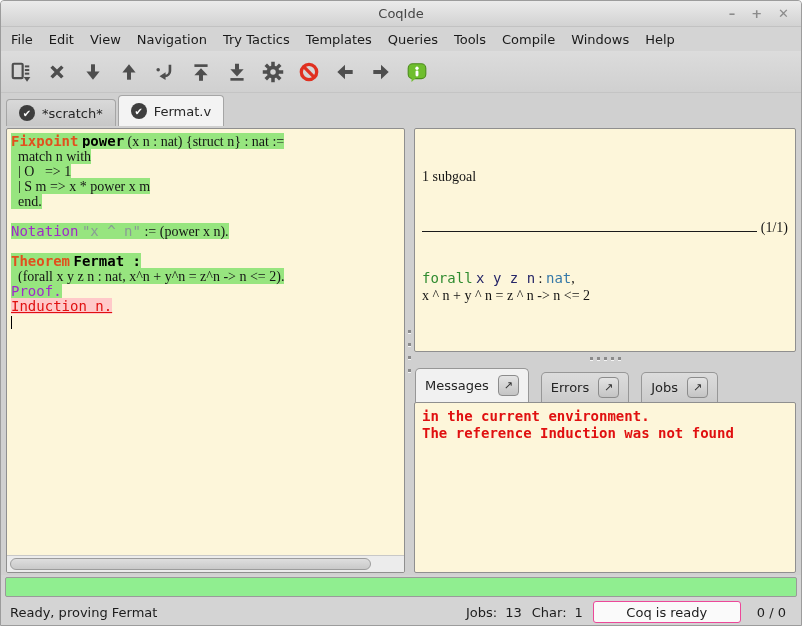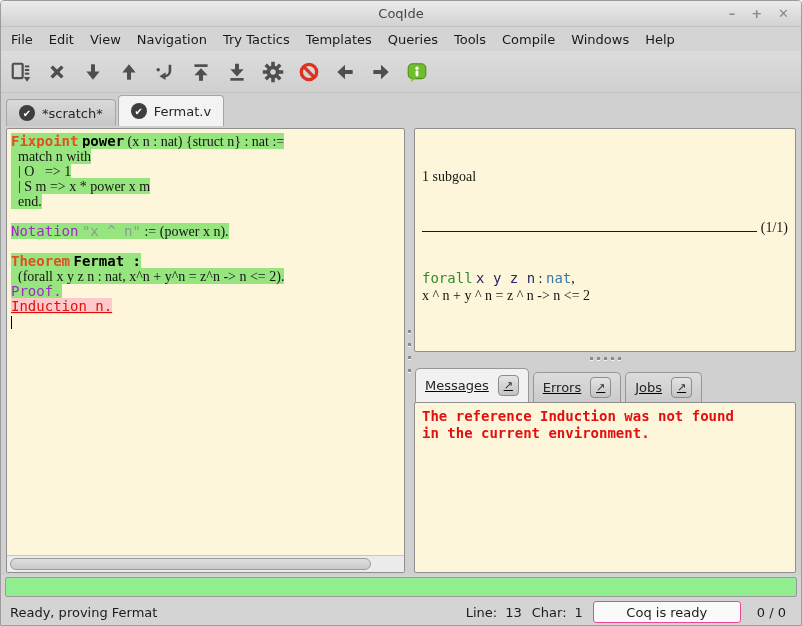--- a/index.html
+++ b/index.html
@@ -53,21 +53,21 @@
     background:linear-gradient(#dedede,#c9c9c9);border:1px solid #9c9c9c;border-radius:7px;}
   .vsplitter{width:9px;flex:0 0 auto;display:flex;flex-direction:column;align-items:center;justify-content:center;gap:10px;}
   .dot{width:3px;height:3px;background:#8b8b8b;box-shadow:0 1px 0 #f5f5f5;flex:0 0 auto;}
   .right-col{flex:1;display:flex;flex-direction:column;min-width:0;}
   .goal-pane{height:224px;flex:0 0 auto;border:1px solid #8f8f8f;background:#fdf6da;border-radius:2px;
     font-family:"DejaVu Sans Mono",monospace;font-size:14px;line-height:17px;padding:5px 7px;
     white-space:pre;overflow:hidden;color:#141414;}
   .goal-sep{display:flex;align-items:flex-end;}
   .sepline{flex:1;border-bottom:1px solid #1a1a1a;margin-bottom:4px;margin-right:4px;}
   .hsplitter{height:13px;flex:0 0 auto;display:flex;align-items:center;justify-content:center;gap:4px;}
-  .msg-tabs{height:37px;flex:0 0 auto;display:flex;align-items:flex-end;gap:4px;padding-left:1px;text-decoration:underline;}
+  .msg-tabs{height:37px;flex:0 0 auto;display:flex;align-items:flex-end;gap:12px;padding-left:1px;}
   .msg-tab{display:flex;align-items:center;gap:9px;padding:0 9px;height:30px;
     border:1px solid #979797;border-bottom:none;border-radius:5px 5px 0 0;font-size:13px;color:#242424;
     background:linear-gradient(#dcdcdc,#cbcbcb);}
   .msg-tab.active{background:#f1f1f1;height:34px;}
   .detach-btn{width:21px;height:21px;border:1px solid #8c8c8c;border-radius:4px;
     background:linear-gradient(#e4e4e4,#c4c4c4);font-size:11px;color:#333;
     display:flex;align-items:center;justify-content:center;}
   .msg-pane{flex:1;border:1px solid #8f8f8f;background:#fdf6da;border-radius:2px;
     font-family:"DejaVu Sans Mono",monospace;font-size:14px;line-height:17px;padding:5px 7px;
     white-space:pre;overflow:hidden;}
@@ -262,29 +262,29 @@
             </span>
         </div>
         <div class="msg-tab">
           <span>Jobs</span>
           <span class="detach-btn">
               <span>↗</span>
             </span>
         </div>
       </div>
 
-      <div class="msg-pane"><div class="code-line"><span class="line-inner"><span class="tok-err2">The reference Induction was not found</span></span></div><div class="code-line"><span class="line-inner"><span class="tok-err2">in the current environment.</span></span></div></div>
+      <div class="msg-pane"><div class="code-line"><span class="line-inner"><span class="tok-err2">in the current environment.</span></span></div><div class="code-line"><span class="line-inner"><span class="tok-err2">The reference Induction was not found</span></span></div></div>
     </div>
   </div>
 
   <div class="progress"></div>
 
   <div class="statusbar">
     <span class="status-left">Ready, proving Fermat</span>
-    <span class="stat-label">Line:</span>
+    <span class="stat-label">Jobs:</span>
     <span class="stat-val">13</span>
     <span class="stat-label">Char:</span>
     <span class="stat-val">1</span>
     <div class="coq-status">Coq is ready</div>
     <span class="jobs">0 / 0</span>
   </div>
 
 </div>
 
 </body></html>

